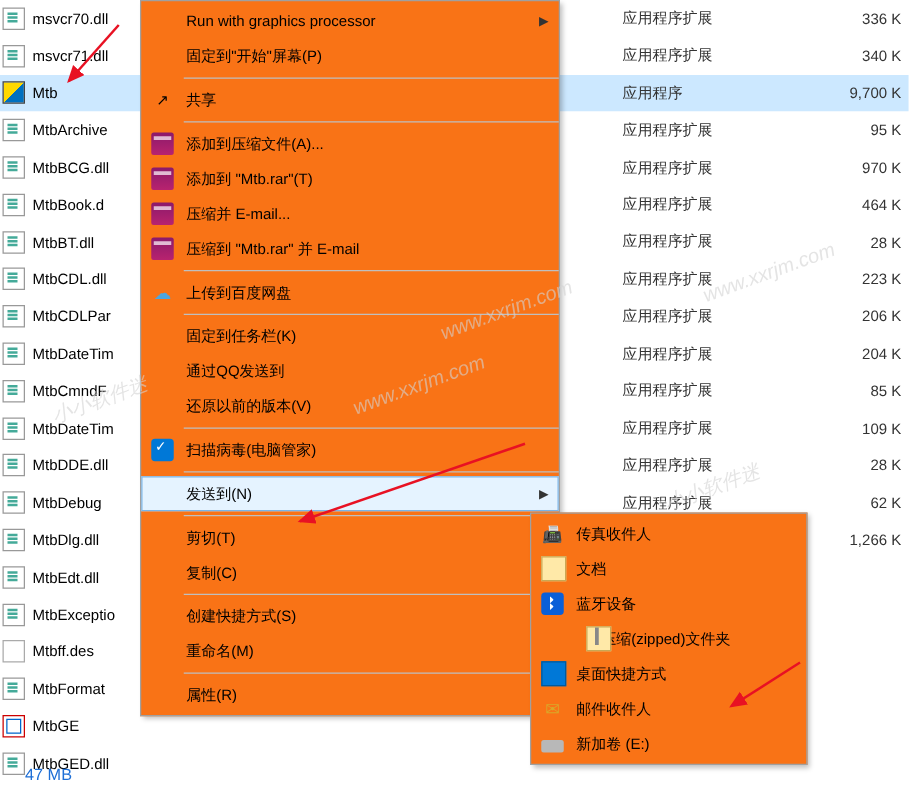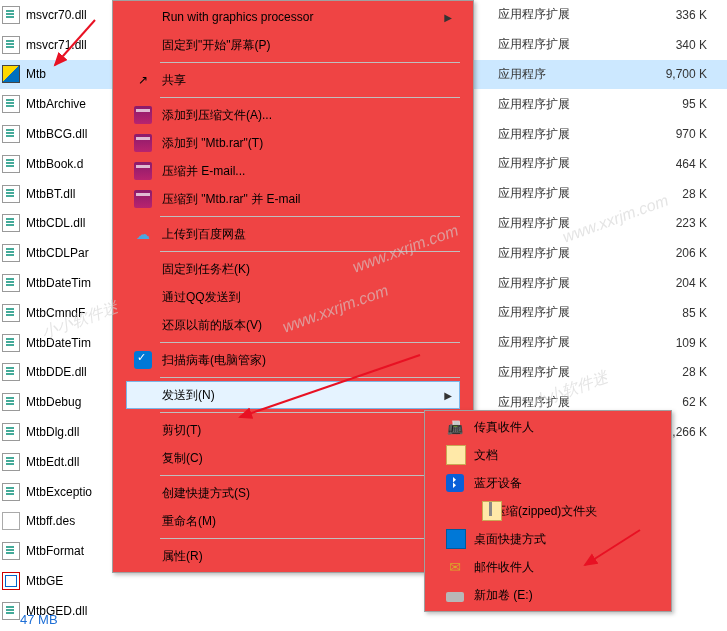--- a/index.html
+++ b/index.html
@@ -8,23 +8,23 @@
 .file-row.selected{background:#cce8ff}
 .file-row .icon{width:16px;height:16px;display:inline-block;margin-right:6px}
 .dll-icon{background:#fff;border:1px solid #999;position:relative}
 .dll-icon::after{content:"";position:absolute;top:3px;left:3px;width:8px;height:2px;background:#4a9;box-shadow:0 3px 0 #4a9,0 6px 0 #4a9}
 .exe-icon{background:linear-gradient(135deg,#ffd800 0%,#ffd800 50%,#0070c0 50%,#0070c0 100%);border:1px solid #444}
 .ge-icon{background:#fff;border:1px solid #c00;position:relative}
 .ge-icon::after{content:"";position:absolute;top:2px;left:2px;width:10px;height:10px;border:1px solid #06c}
 .des-icon{background:#fff;border:1px solid #aaa}
 .file-name{width:104px;overflow:hidden;white-space:nowrap;text-align:left}
 .file-type{position:absolute;left:498px;width:110px;color:#333}
-.file-size{position:absolute;right:20px;text-align:left;color:#333}
+.file-size{position:absolute;right:6px;text-align:left;color:#333}
 .status-bar{position:absolute;bottom:0;left:0;color:#1e6fd6;font-size:13px;padding:4px 20px}
-.context-menu{position:absolute;background:#ef4444;border:1px solid #a0a0a0;box-shadow:2px 2px 4px rgba(0,0,0,.25);padding:2px 13px}
+.context-menu{position:absolute;background:#f97316;border:1px solid #a0a0a0;box-shadow:2px 2px 4px rgba(0,0,0,.25);padding:2px 0}
 .main-menu{top:0;left:112px;width:334px}
 .sub-menu{top:410;left:424px;width:220px;top:410px}
 .menu-item{display:flex;align-items:center;height:28px;padding:0 10px 0 36px;position:relative;cursor:default}
 .menu-item.hover{background:#fff;border:1px solid #7ab5e8;background:#e5f3ff;padding:0 9px 0 35px;height:26px}
 .menu-item.hover .arrow{right:7px}
 .menu-icon{position:absolute;left:8px;width:18px;height:18px;display:flex;align-items:center;justify-content:center}
 .menu-sep{height:1px;background:#bfbfbf;margin:3px 0 3px 34px}
 .arrow{position:absolute;right:8px;font-size:10px;color:#333}
 .rar-icon{background:linear-gradient(#8b1a6b,#b8236f);border-radius:2px}
 .rar-icon::after{content:"";position:absolute;top:3px;left:2px;right:2px;height:3px;background:#fff;opacity:.7}

